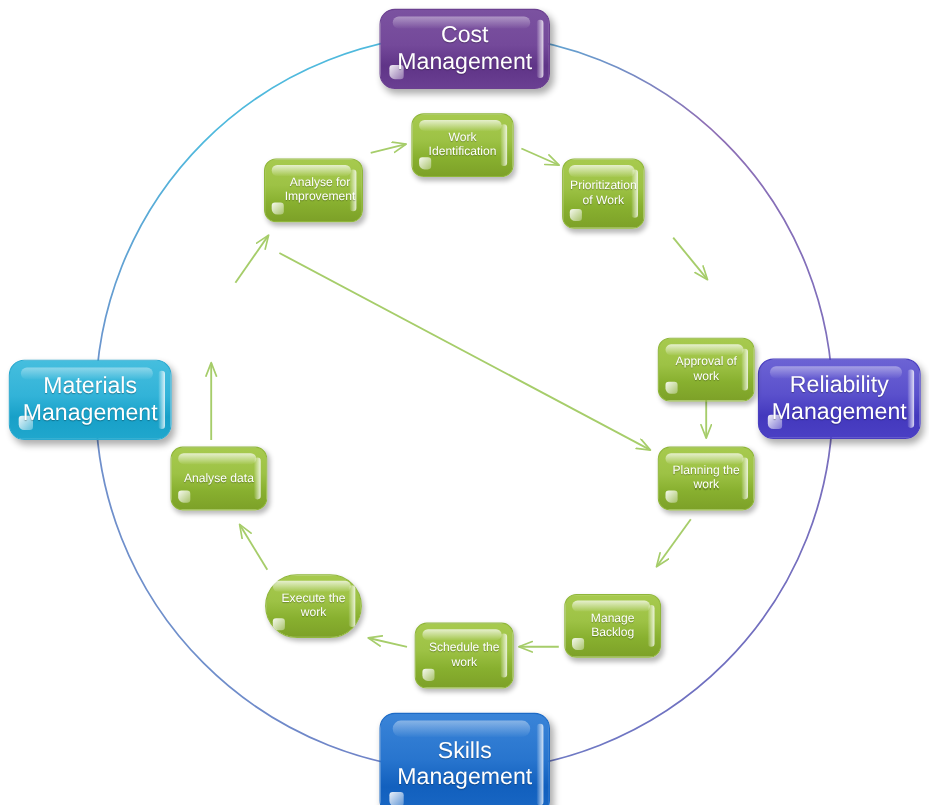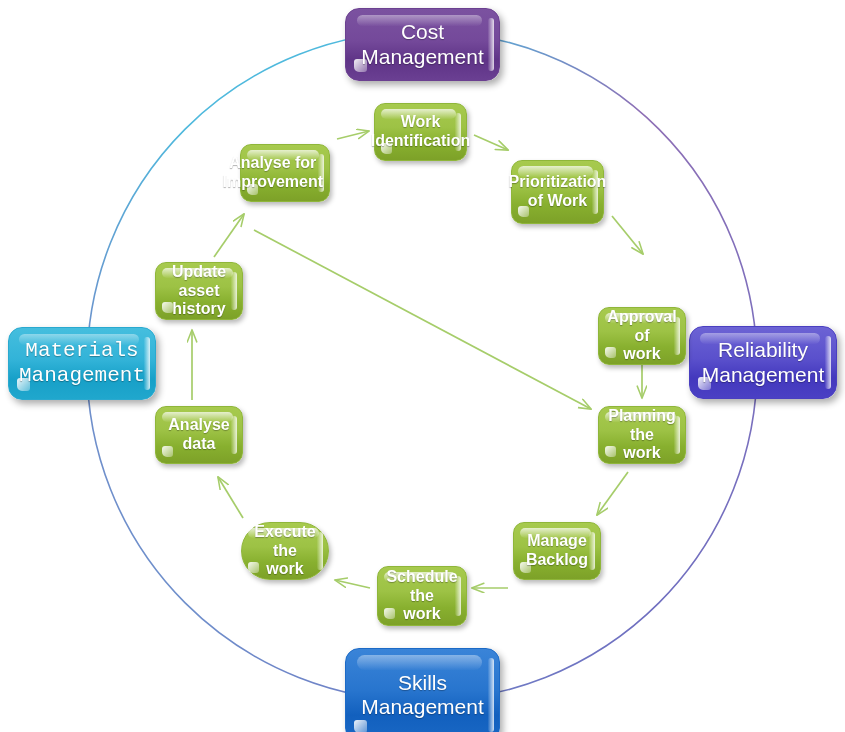--- a/index.html
+++ b/index.html
@@ -81,22 +81,22 @@
     bottom: 9px;
     width: 6px;
     border-radius: 4px;
     background: linear-gradient(to left, rgba(255,255,255,0.80), rgba(255,255,255,0.05));
     z-index: 2;
     pointer-events: none;
   }
 
   
   .node.green {
-    font-size: 16px;
-    font-weight: bold;
+    font-size: 11px;
+    font-weight: normal;
     background: linear-gradient(to bottom, #9fc council, #7fa22a);
     background: linear-gradient(to bottom, #a7ca4e 0%, #9dc245 42%, #88b02f 70%, #7da128 100%);
     border: 1px solid #8fb63a;
     box-shadow: 2px 3px 5px rgba(0,0,0,0.28);
   }
 
   
   .node.mgmt {
     font-size: 21px;
     font-weight: normal;
@@ -199,21 +199,21 @@
     </g>
   </svg>
 
   <div class="node mgmt cost" style="left:345px;top:8px;width:155px;height:73px;">
     <span class="edge"></span>
     <span class="nub"></span>
     <span class="label">Cost
 Management</span>
   </div>
 
-  <div class="node mgmt materials" style="left:8px;top:327px;width:148px;height:73px;font-family:Liberation Mono, monospace;">
+  <div class="node mgmt materials" style="left:8px;top:327px;width:148px;height:73px;">
     <span class="edge"></span>
     <span class="nub"></span>
     <span class="label">Materials
 Management</span>
   </div>
 
   <div class="node mgmt reliability" style="left:689px;top:326px;width:148px;height:73px;">
     <span class="edge"></span>
     <span class="nub"></span>
     <span class="label">Reliability
@@ -227,42 +227,42 @@
 Management</span>
   </div>
 
   <div class="node green" style="left:374px;top:103px;width:93px;height:58px;">
     <span class="edge"></span>
     <span class="nub"></span>
     <span class="label">Work
 Identification</span>
   </div>
 
-  <div class="node green" style="left:511px;top:144px;width:93px;height:64px;margin-top:16px;">
+  <div class="node green" style="left:511px;top:144px;width:75px;height:64px;">
     <span class="edge"></span>
     <span class="nub"></span>
     <span class="label">Prioritization
 of Work</span>
   </div>
 
   <div class="node green" style="left:598px;top:262px;width:88px;height:58px;margin-top:45px;">
     <span class="edge"></span>
     <span class="nub"></span>
     <span class="label">Approval of
 work</span>
   </div>
 
   <div class="node green" style="left:598px;top:406px;width:88px;height:58px;align-items:center;">
     <span class="edge"></span>
     <span class="nub"></span>
     <span class="label">Planning the
 work</span>
   </div>
 
-  <div class="node green" style="left:513px;top:522px;width:88px;height:58px;">
+  <div class="node green" style="left:513px;top:540px;width:88px;height:58px;">
     <span class="edge"></span>
     <span class="nub"></span>
     <span class="label">Manage
 Backlog</span>
   </div>
 
   <div class="node green" style="left:377px;top:566px;width:90px;height:60px;">
     <span class="edge"></span>
     <span class="nub"></span>
     <span class="label">Schedule the
@@ -275,26 +275,20 @@
     <span class="label">Execute the
 work</span>
   </div>
 
   <div class="node green" style="left:155px;top:406px;width:88px;height:58px;">
     <span class="edge"></span>
     <span class="nub"></span>
     <span class="label">Analyse data</span>
   </div>
 
-  <div class="node green" style="left:155px;top:262px;width:88px;height:58px;">
-    <span class="edge"></span>
-    <span class="nub"></span>
-    <span class="label">Update asset
-history</span>
-  </div>
 
   <div class="node green" style="left:240px;top:144px;width:90px;height:58px;justify-content:flex-end;">
     <span class="edge"></span>
     <span class="nub"></span>
     <span class="label">Analyse for
 Improvement</span>
   </div>
 
 </div>
 

